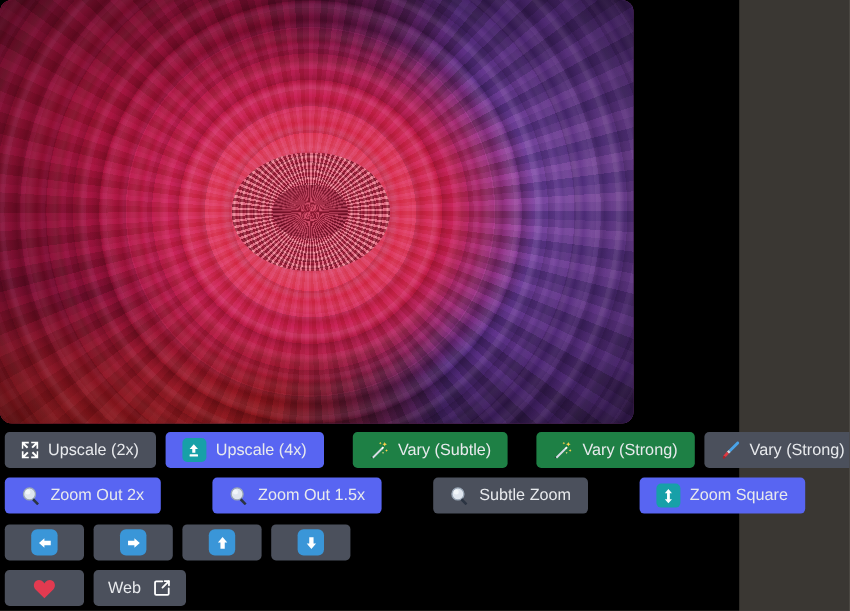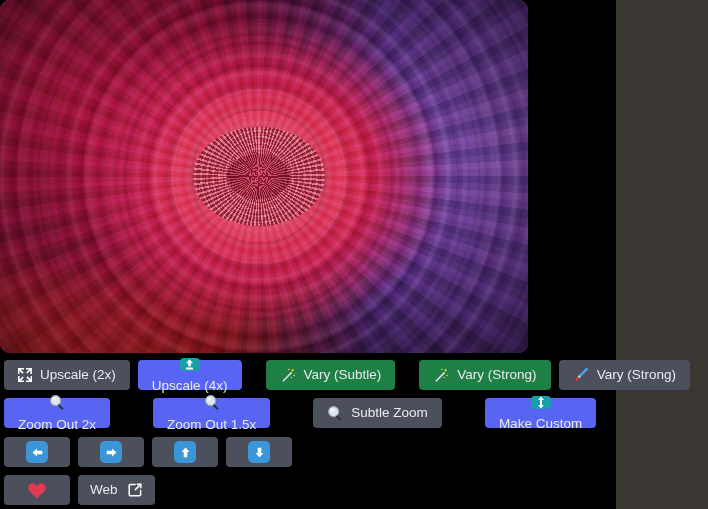--- a/index.html
+++ b/index.html
@@ -102,21 +102,21 @@
     border: none;
     border-radius: 4px;
     color: #e8eaed;
     font-size: 13.5px;
     font-family: "Liberation Sans", sans-serif;
     white-space: nowrap;
     cursor: pointer;
     line-height: 1;
   }
   .btn-grey    { background: #4b505c; }
-  .btn-blurple { background: #5865f2; flex-direction: column; }
+  .btn-blurple { background: #5865f2; }
   .btn-green   { background: #1e8045; margin-left: 16px; }
 
   .btn-icon-only { width: 66px; padding: 0; }
   .btn-heart { width: 66px; padding: 0; }
   .btn-web { padding: 0 12px; gap: 9px; }
 
   .ico { display: inline-flex; align-items: center; justify-content: center; flex: 0 0 auto; }
   .ico svg { display: block; }
 
   .sq {
@@ -247,21 +247,21 @@
       <span>Subtle Zoom</span>
     </button>
 
     <button class="btn btn-blurple">
       <span class="sq sq-teal">
         <svg width="12" height="13" viewBox="0 0 12 13" fill="#ffffff">
           <path d="M6 .6 9 4H7v5H5V4H3L6 .6z"></path>
           <path d="M6 12.4 3 9h2V4h2v5h2l-3 3.4z"></path>
         </svg>
       </span>
-      <span>Make Custom</span>
+      <span>Zoom Square</span>
     </button>
   </div>
 
   <div class="row row-3">
 
     <button class="btn btn-grey btn-icon-only">
       <span class="arrow-btn-sq">
         <svg width="13" height="13" viewBox="0 0 13 13" fill="#ffffff">
           <path d="M1.5 6.5 6 2.6v2.1h5.3v3.6H6v2.1L1.5 6.5z"></path>
         </svg>

